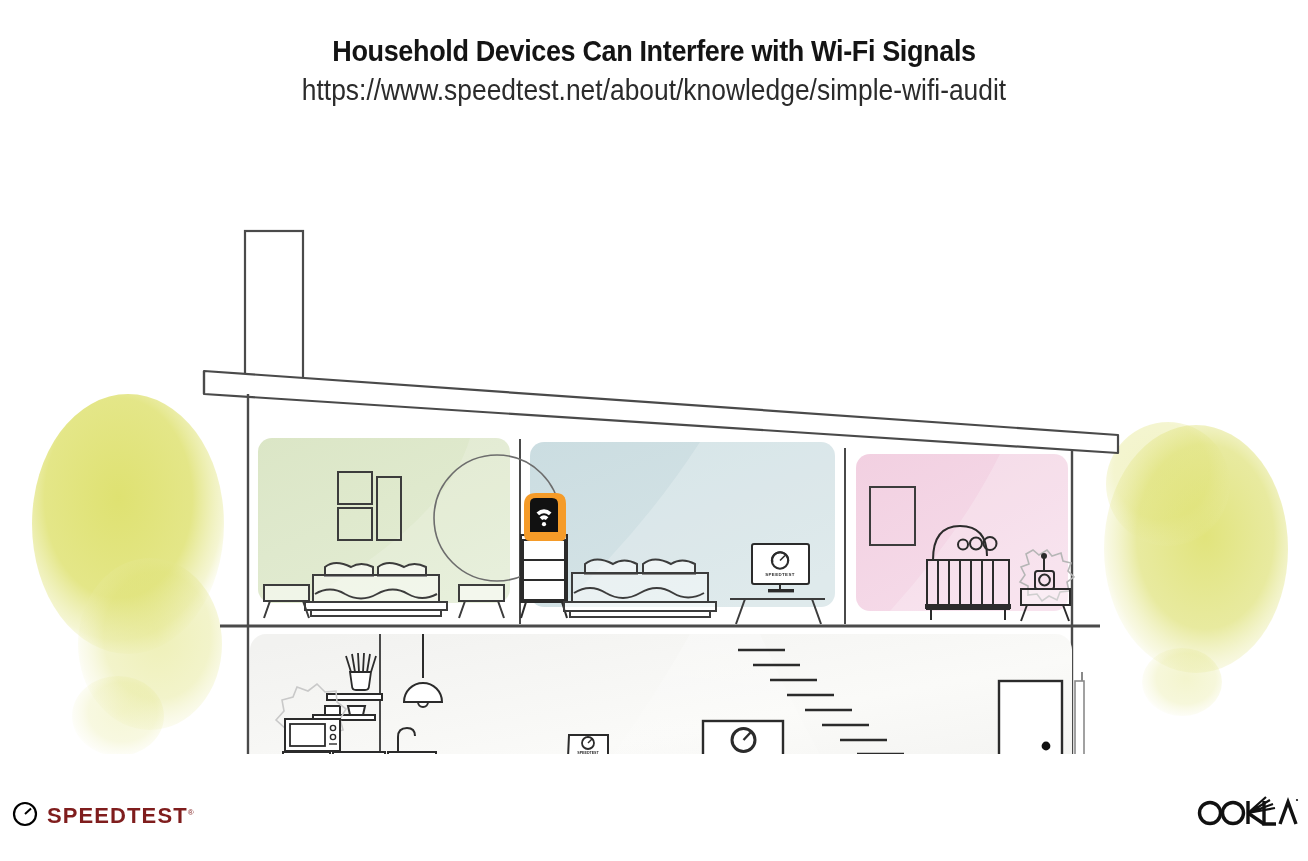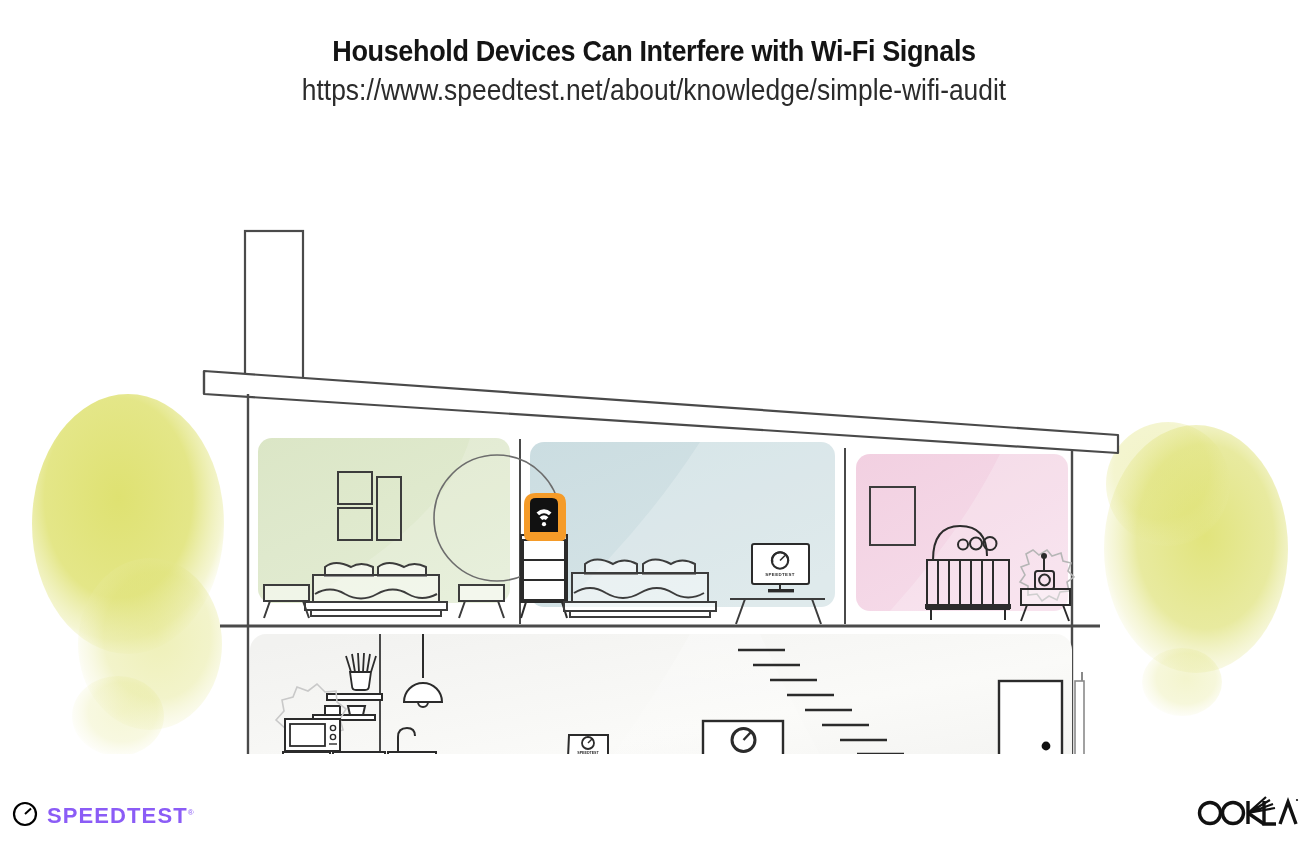--- a/index.html
+++ b/index.html
@@ -76,21 +76,21 @@
     bottom: 30px;
     display: flex;
     align-items: center;
     gap: 9px;
   }
   .brand-word {
     font-family: "Liberation Sans", sans-serif;
     font-size: 22px;
     font-weight: bold;
     letter-spacing: 1.1px;
-    color: #8b5cf6;
+    color: #7f1d1d;
     position: relative;
   }
   .brand-reg {
     font-size: 8px;
     vertical-align: super;
     font-weight: normal;
     letter-spacing: 0;
   }
   .brand-ookla {
     position: absolute;

